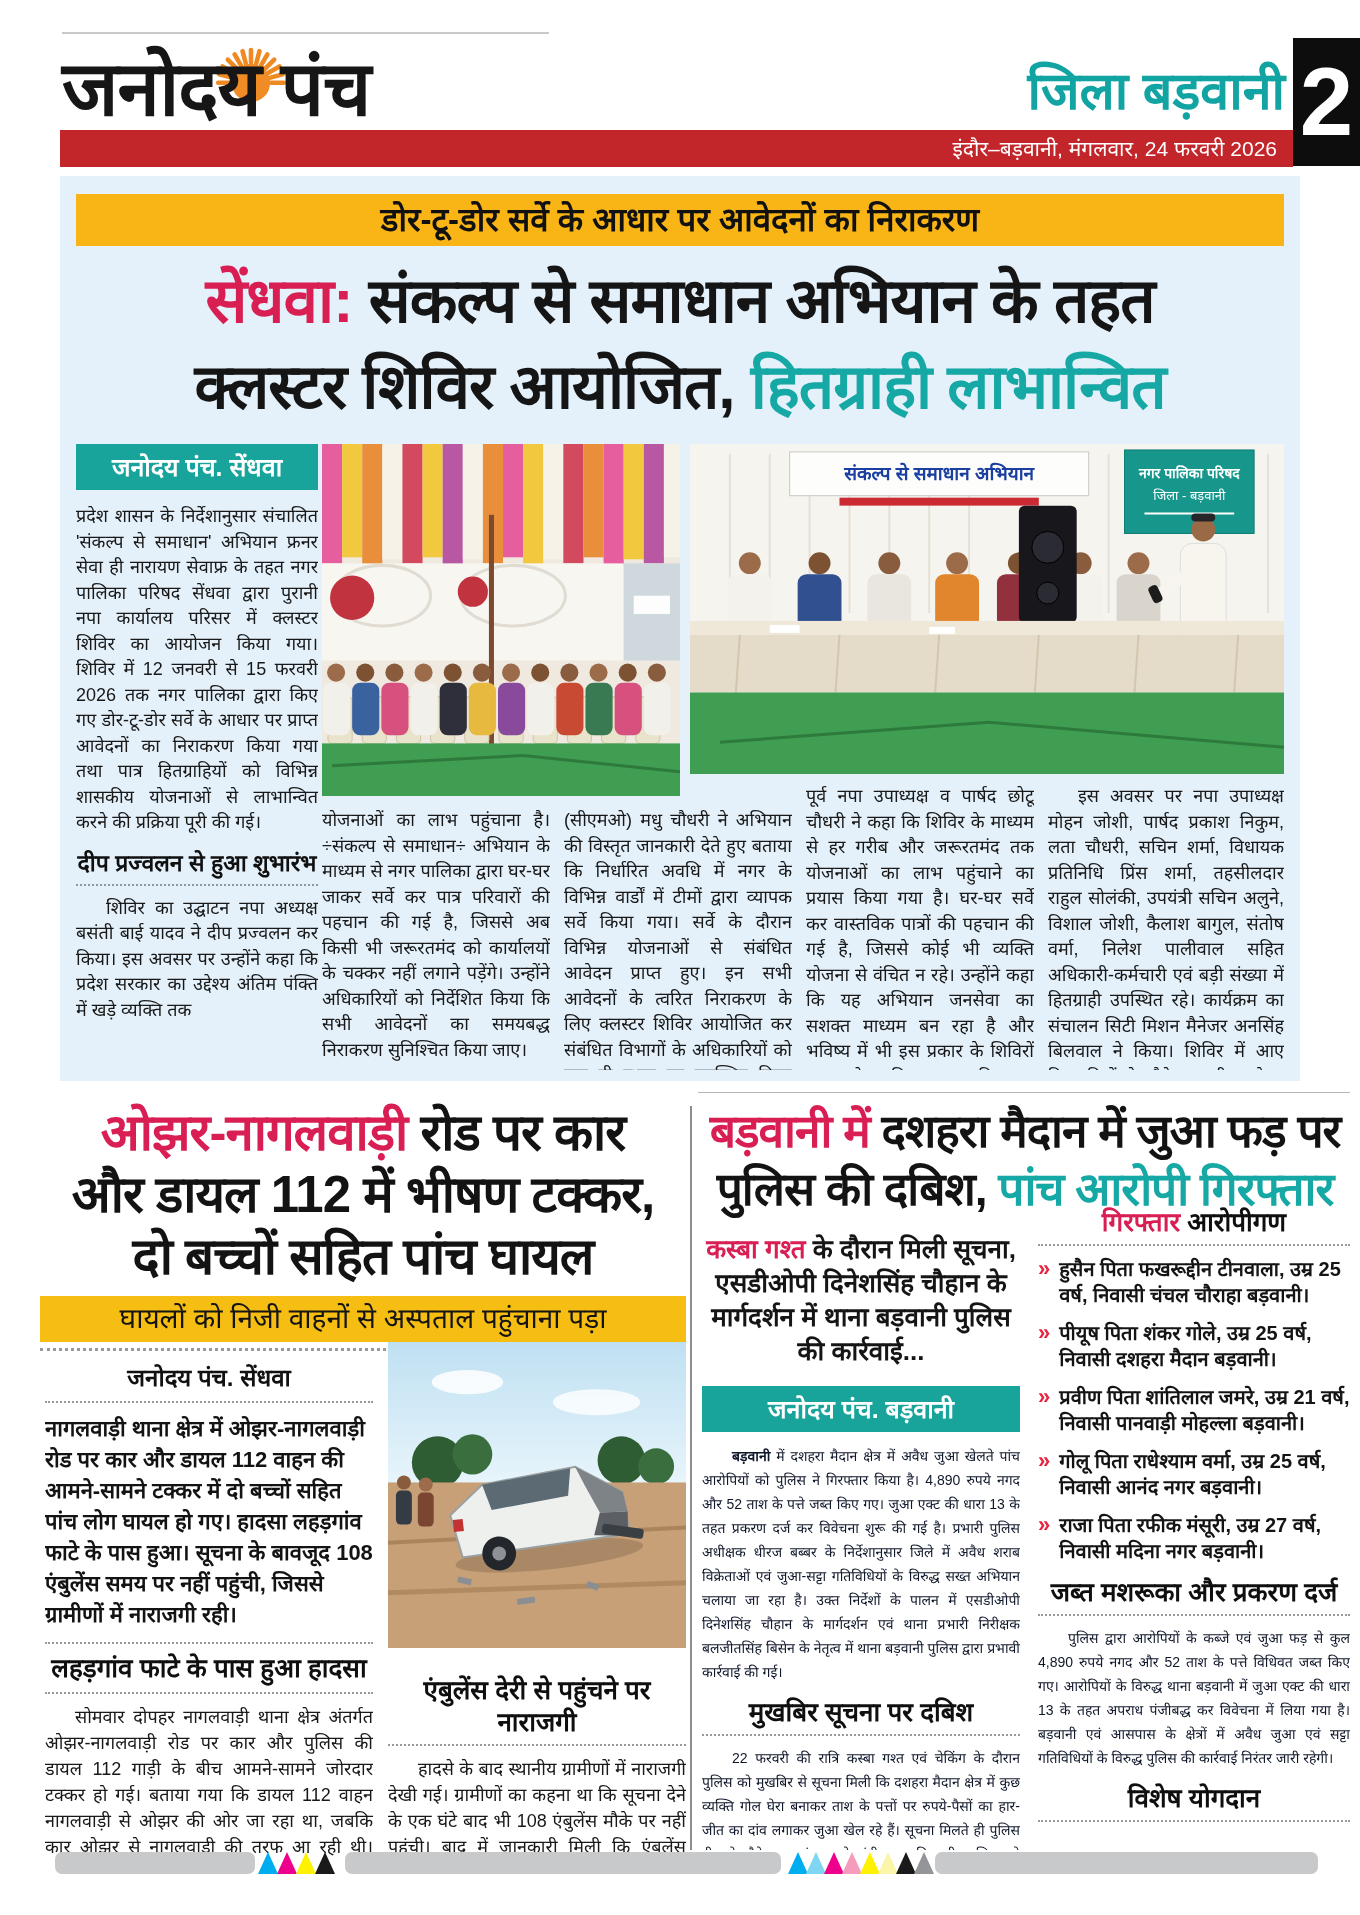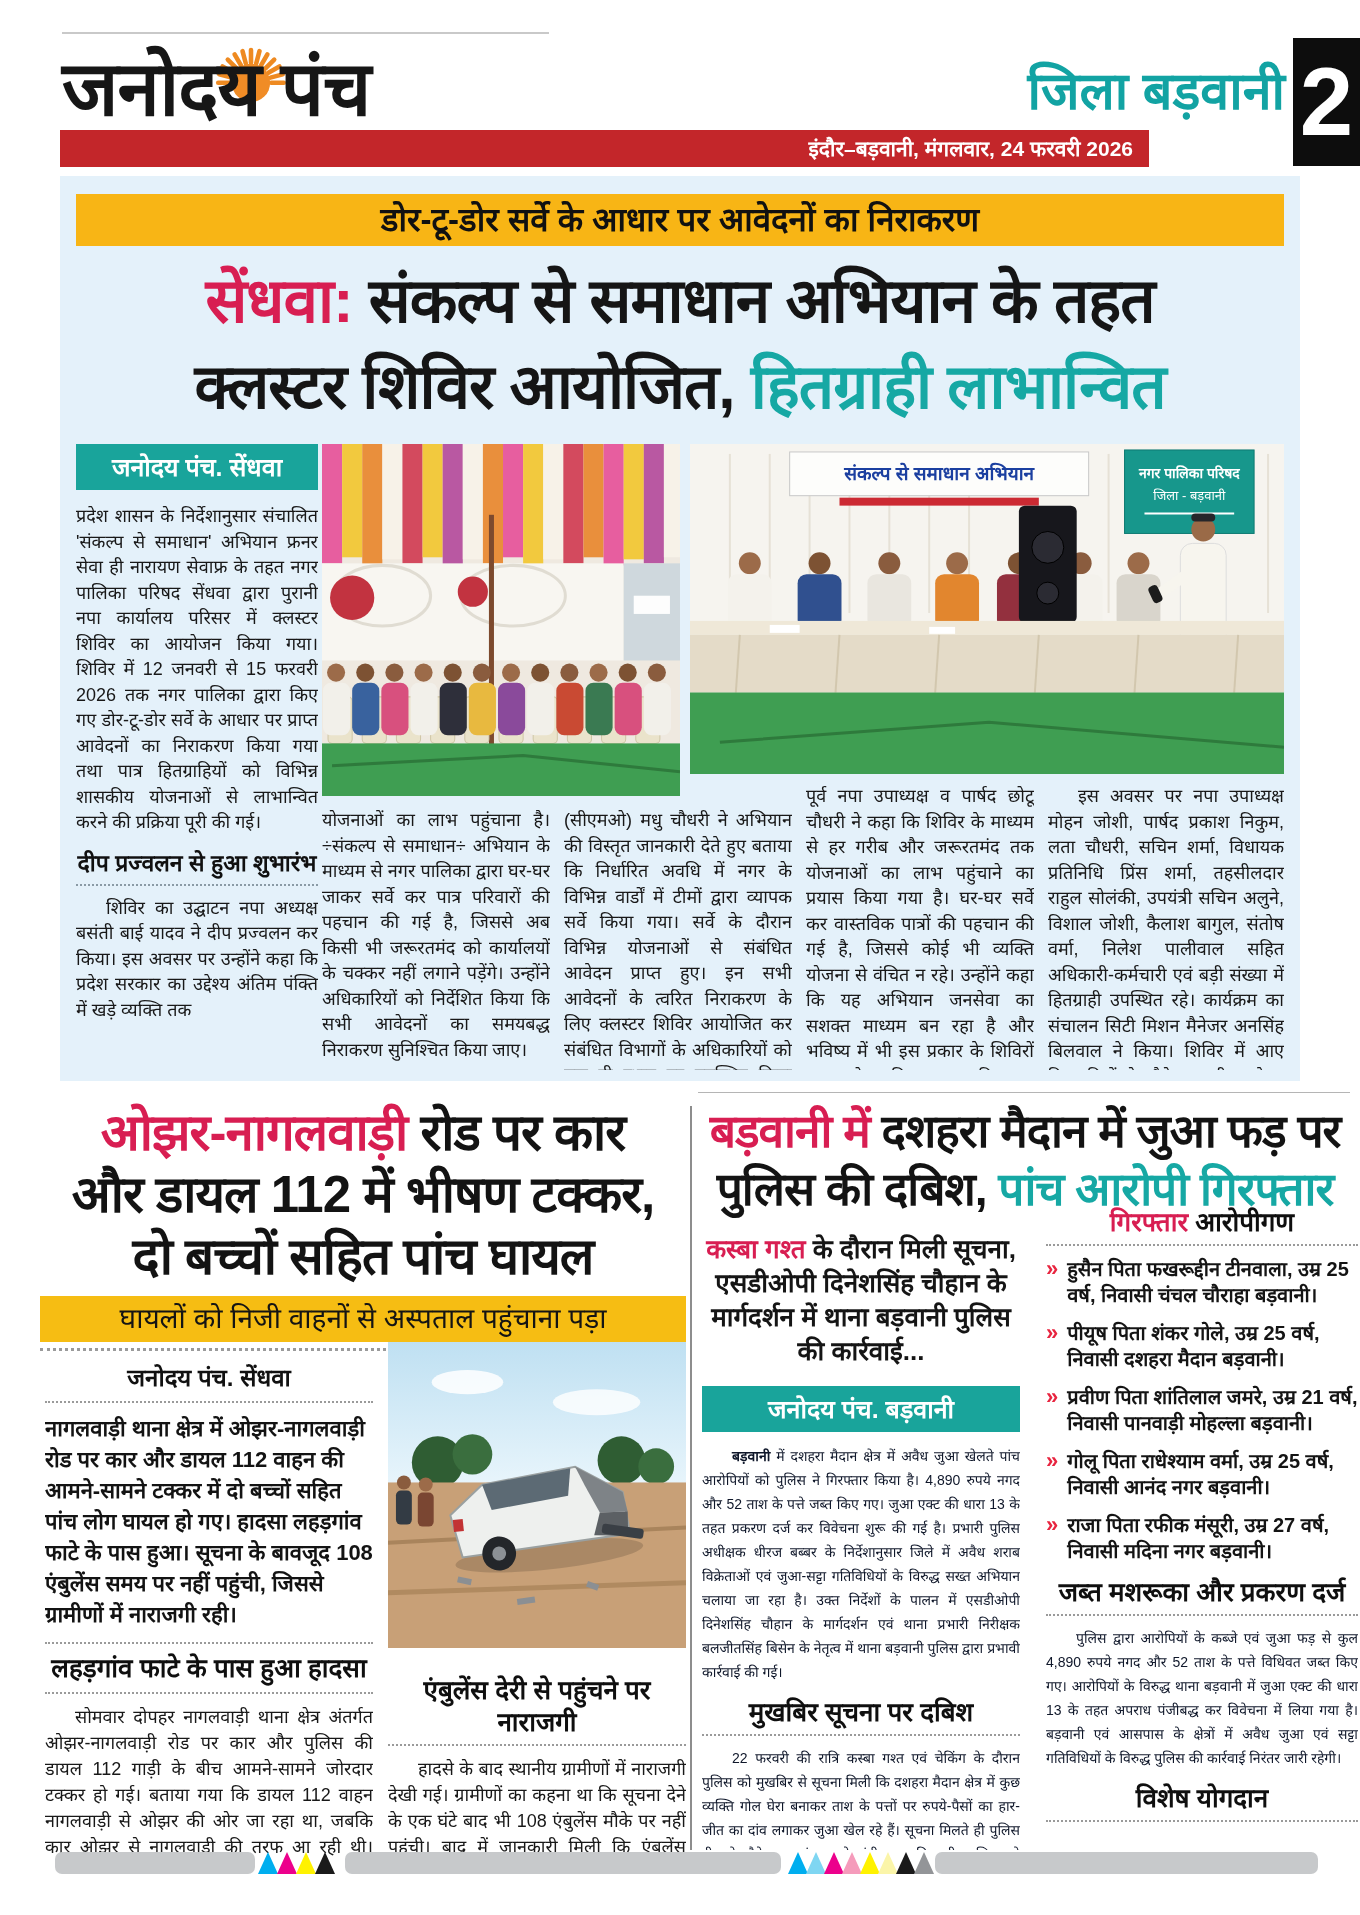--- a/index.html
+++ b/index.html
@@ -8,22 +8,22 @@
   .abs{position:absolute;}
   
   .hairline{left:62px;top:32px;width:487px;height:2px;background:#c9c9c9;}
   .logo{left:62px;top:38px;width:500px;height:102px;font-size:76px;line-height:102px;
         font-weight:900;color:#161616;letter-spacing:-1px;z-index:2;}
   .sunwrap{left:196px;top:30px;width:110px;height:82px;z-index:1;}
   .district{left:880px;top:50px;width:405px;height:82px;font-size:52px;line-height:82px;
         font-weight:800;color:#12a3a3;text-align:right;}
   .pagebox{left:1293px;top:38px;width:67px;height:128px;background:#0d0d0d;color:#fff;
         font-size:96px;font-weight:800;text-align:center;line-height:128px;}
-  .redbar{left:60px;top:130px;width:1089px;height:37px;background:#c3262a;color:#fff;
-        font-size:21px;line-height:37px;font-weight:700;text-align:right;padding-right:16px;box-sizing:border-box;}
+  .redbar{left:60px;top:130px;width:1233px;height:37px;background:#c3262a;color:#fff;
+        font-size:21px;line-height:37px;font-weight:400;text-align:right;padding-right:16px;box-sizing:border-box;}
   
   .a1{left:60px;top:176px;width:1240px;height:905px;background:#e4f1fa;}
   .a1kicker{left:16px;top:18px;width:1208px;height:52px;background:#f8b515;color:#111;
         font-size:33px;line-height:52px;font-weight:800;text-align:center;}
   .a1head{left:10px;top:82px;width:1220px;height:172px;text-align:center;font-weight:900;
         font-size:62px;line-height:86px;letter-spacing:-1px;color:#151515;}
   .crimson{color:#d81e52;}
   .teal{color:#16a8a4;}
   .bylinebox{background:#19a49b;color:#fff;font-size:25px;font-weight:800;text-align:center;
         height:46px;line-height:46px;margin-bottom:14px;}
@@ -345,21 +345,21 @@
         <span class="crimson">कस्बा गश्त</span><span> के दौरान मिली सूचना, एसडीओपी दिनेशसिंह चौहान के मार्गदर्शन में थाना बड़वानी पुलिस की कार्रवाई...</span>
       </div>
       <div class="bylinebox" style="margin:18px 0 12px;">जनोदय पंच. बड़वानी</div>
       <div class="jbody3 indent">
         <b>बड़वानी</b><span> में दशहरा मैदान क्षेत्र में अवैध जुआ खेलते पांच आरोपियों को पुलिस ने गिरफ्तार किया है। 4,890 रुपये नगद और 52 ताश के पत्ते जब्त किए गए। जुआ एक्ट की धारा 13 के तहत प्रकरण दर्ज कर विवेचना शुरू की गई है। प्रभारी पुलिस अधीक्षक धीरज बब्बर के निर्देशानुसार जिले में अवैध शराब विक्रेताओं एवं जुआ-सट्टा गतिविधियों के विरुद्ध सख्त अभियान चलाया जा रहा है। उक्त निर्देशों के पालन में एसडीओपी दिनेशसिंह चौहान के मार्गदर्शन एवं थाना प्रभारी निरीक्षक बलजीतसिंह बिसेन के नेतृत्व में थाना बड़वानी पुलिस द्वारा प्रभावी कार्रवाई की गई।</span>
       </div>
       <div class="subhead3">मुखबिर सूचना पर दबिश</div>
       <div class="jbody3 indent">22 फरवरी की रात्रि कस्बा गश्त एवं चेकिंग के दौरान पुलिस को मुखबिर से सूचना मिली कि दशहरा मैदान क्षेत्र में कुछ व्यक्ति गोल घेरा बनाकर ताश के पत्तों पर रुपये-पैसों का हार-जीत का दांव लगाकर जुआ खेल रहे हैं। सूचना मिलते ही पुलिस टीम ने मौके पर पहुंचकर घेराबंदी कर दबिश दी। पुलिस को देखकर कुछ लोग भागने लगे, जिन्हें घेराबंदी कर पांच आरोपियों को मौके से पकड़ा गया।</div>
     </div>
 
-    <div class="col" style="left:338px;top:104px;width:312px;height:644px;margin-left:8px;">
+    <div class="col" style="left:338px;top:104px;width:312px;height:644px;">
       <div class="subhead3" style="margin-top:0;">
         <span class="crimson">गिरफ्तार</span><span> आरोपीगण</span>
       </div>
       <div class="bullet">
         <span class="marker">»</span>
         <span class="btext">हुसैन पिता फखरूद्दीन टीनवाला, उम्र 25 वर्ष, निवासी चंचल चौराहा बड़वानी।</span>
       </div>
       <div class="bullet">
         <span class="marker">»</span>
         <span class="btext">पीयूष पिता शंकर गोले, उम्र 25 वर्ष, निवासी दशहरा मैदान बड़वानी।</span>

